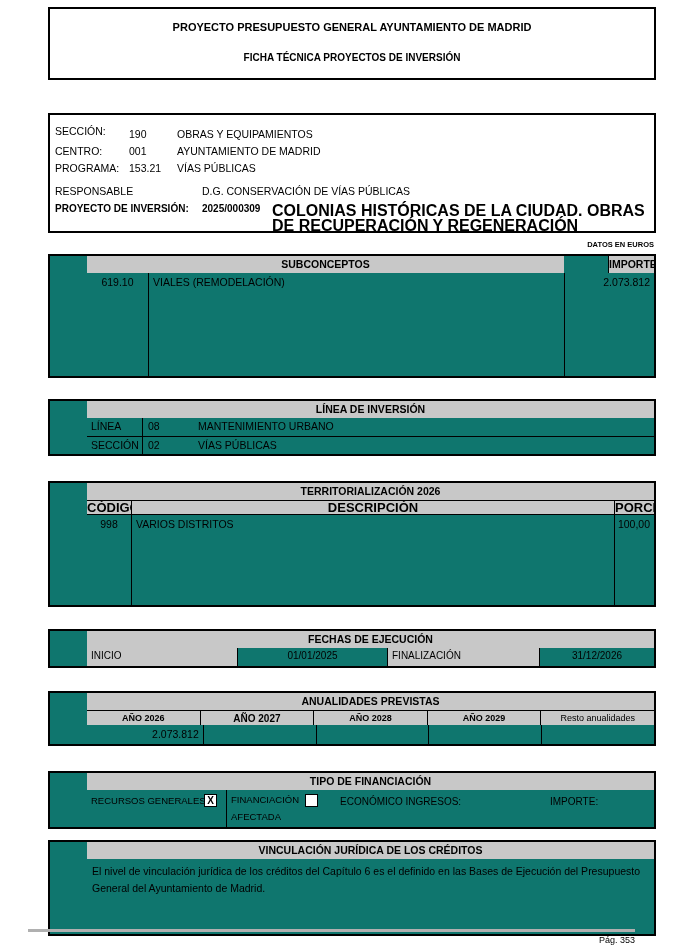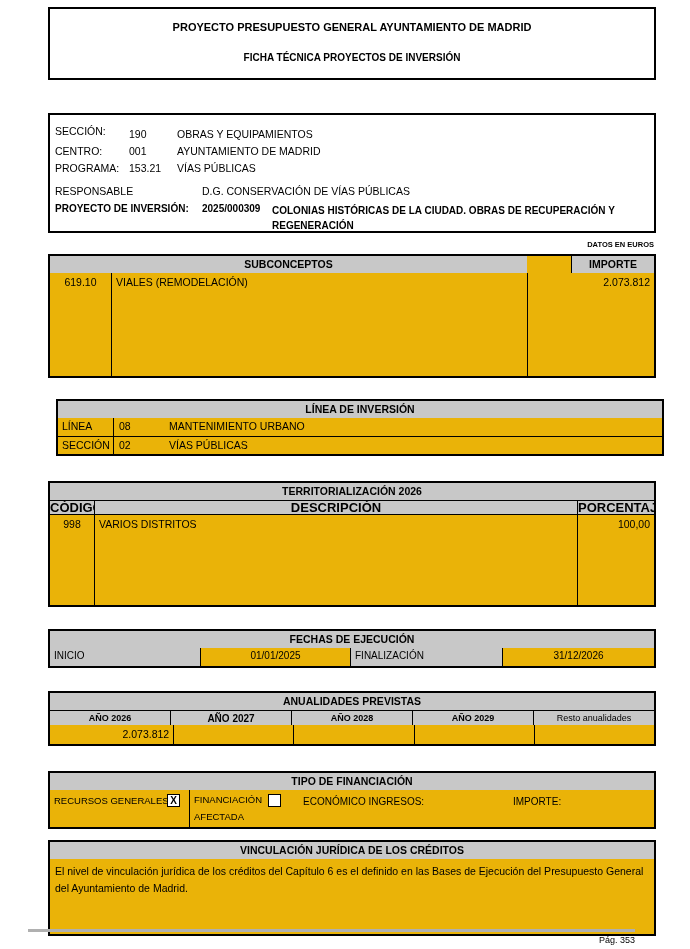--- a/index.html
+++ b/index.html
@@ -6,21 +6,21 @@
   html,body { background:#ffffff; }
   .page {
     position:relative; width:690px; height:949px; background:#ffffff;
     font-family:"Liberation Sans","DejaVu Sans",sans-serif; color:#000; overflow:hidden;
   }
   .abs { position:absolute; }
   .b2 { border:2px solid #000; }
   .bold { font-weight:bold; }
   .center { text-align:center; }
   .right { text-align:right; }
-  .tbl { position:absolute; border:2px solid #000; display:flex; flex-direction:column; background:#eab308; }
+  .tbl { position:absolute; border:2px solid #000; display:flex; flex-direction:column; background:#0f766e;padding-left:37px; }
   .row { display:flex; }
   .cell { position:relative; overflow:hidden; }
   .gray { background:#c8c8c8; }
   .bl { border-left:1px solid #000; }
   .bt { border-top:1px solid #000; }
   .th { font-size:10.5px; font-weight:bold; line-height:17px; text-align:center; }
   .sub-th { font-size:13px; font-weight:bold; line-height:14px; text-align:center; }
   .td { font-size:10.5px; }
   .checkbox {
     display:inline-block; width:13px; height:13px; border:1.5px solid #000;
@@ -49,38 +49,38 @@
 
     <span class="abs" style="left:5px;  top:47px;">PROGRAMA:</span>
     <span class="abs" style="left:79px; top:47px;">153.21</span>
     <span class="abs" style="left:127px;top:47px;">VÍAS PÚBLICAS</span>
 
     <span class="abs" style="left:5px;  top:70px;">RESPONSABLE</span>
     <span class="abs" style="left:152px;top:70px;">D.G. CONSERVACIÓN DE VÍAS PÚBLICAS</span>
 
     <span class="abs bold" style="left:5px;  top:88px; font-size:10px;">PROYECTO DE INVERSIÓN:</span>
     <span class="abs bold" style="left:152px;top:88px; font-size:10px;">2025/000309</span>
-    <span class="abs bold" style="left:222px;top:88px; width:385px; font-size:10px; line-height:15px;">COLONIAS HISTÓRICAS DE LA CIUDAD. OBRAS DE RECUPERACIÓN Y REGENERACIÓN</span>
+    <span class="abs bold" style="left:222px;top:88px; width:385px; font-size:16px; line-height:15px;">COLONIAS HISTÓRICAS DE LA CIUDAD. OBRAS DE RECUPERACIÓN Y REGENERACIÓN</span>
   </div>
 
   <div class="abs bold" style="right:36px; top:240px; font-size:7.5px;">DATOS EN EUROS</div>
 
   <div class="tbl" style="left:48px; top:254px; width:608px; height:124px;">
     <div class="row" style="height:17px;">
       <div class="cell gray th" style="flex:0 0 477px;">SUBCONCEPTOS</div>
       <div class="cell gray th bl" style="flex:1;margin-left:44px;">IMPORTE</div>
     </div>
     <div class="row" style="flex:1;">
       <div class="cell td center" style="flex:0 0 61px; padding-top:3px;">619.10</div>
       <div class="cell td bl" style="flex:0 0 416px; padding:3px 0 0 4px;">VIALES (REMODELACIÓN)</div>
       <div class="cell td bl right" style="flex:1; padding:3px 4px 0 0;">2.073.812</div>
     </div>
   </div>
 
-  <div class="tbl" style="left:48px; top:399px; width:608px; height:57px;margin-left:8px;">
+  <div class="tbl" style="left:48px; top:399px; width:608px; height:57px;">
     <div class="row" style="height:17px;">
       <div class="cell gray th" style="flex:1;">LÍNEA DE INVERSIÓN</div>
     </div>
     <div class="row" style="height:18px;">
       <div class="cell td" style="flex:0 0 55px; padding:2px 0 0 4px;">LÍNEA</div>
       <div class="cell td bl" style="flex:1; padding-top:2px;">
         <span class="abs" style="left:5px;">08</span>
         <span class="abs" style="left:55px;">MANTENIMIENTO URBANO</span>
       </div>
     </div>

